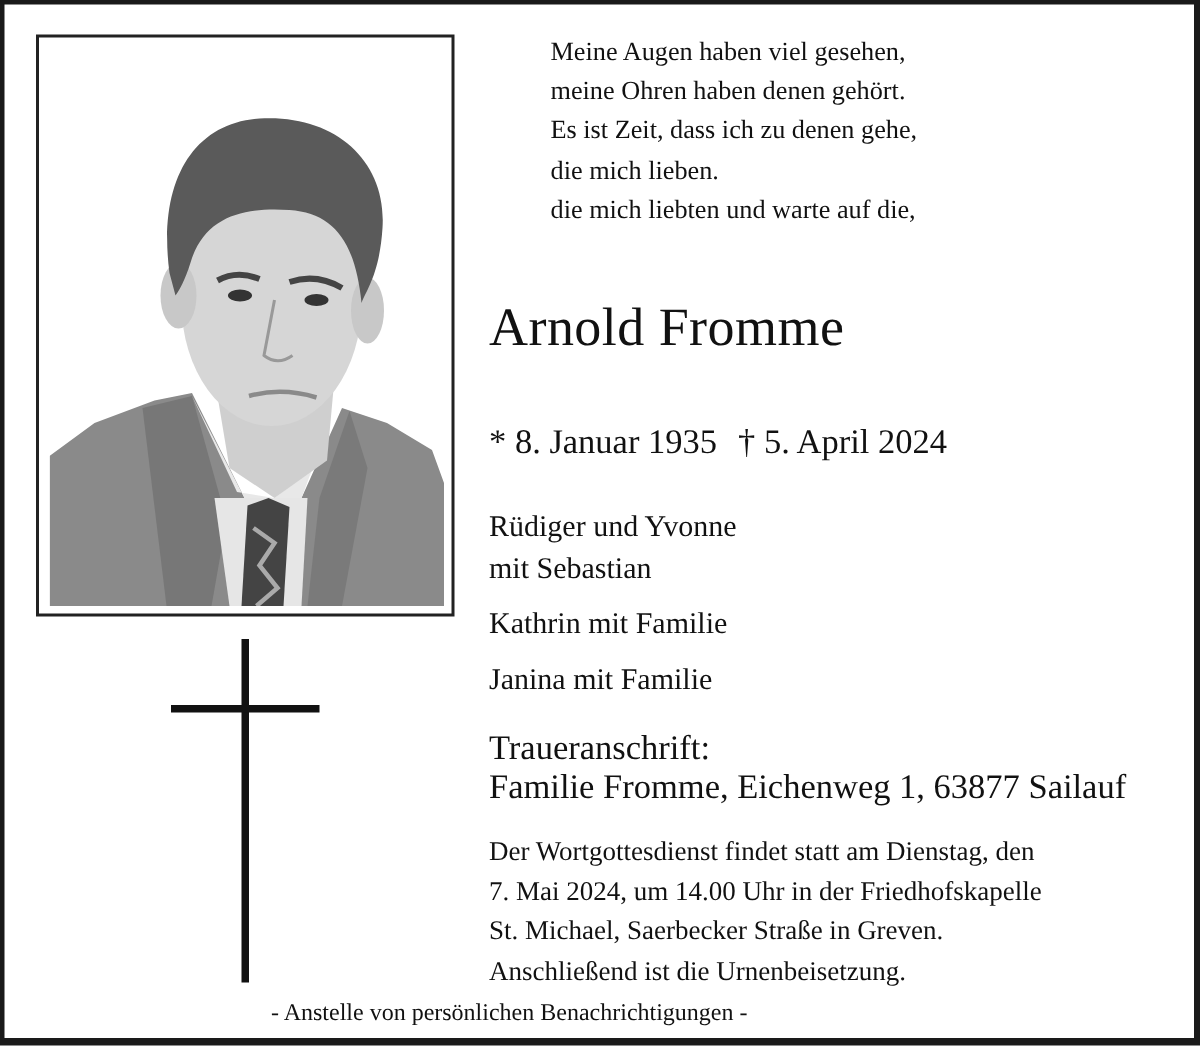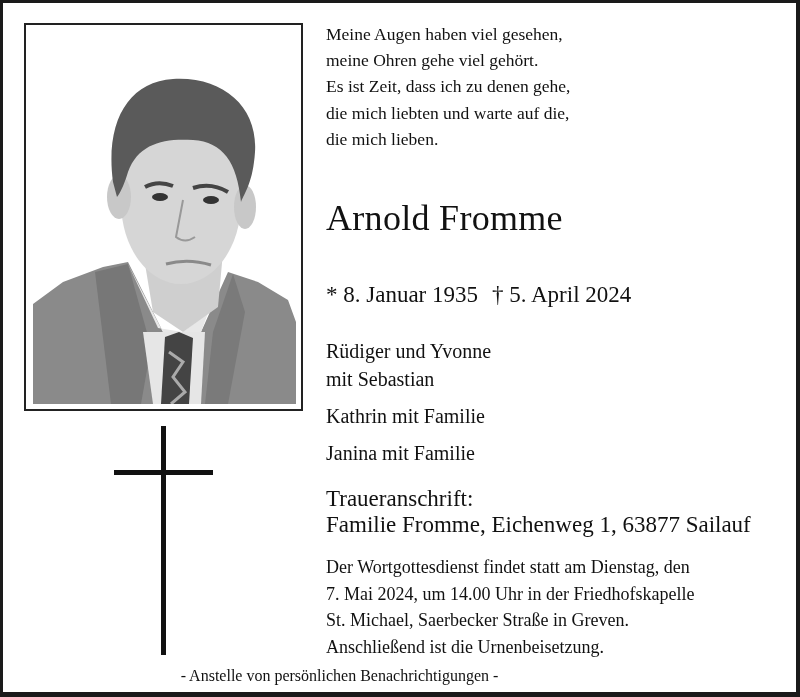--- a/index.html
+++ b/index.html
@@ -4,21 +4,21 @@
 <style>
   html, body { margin: 0; padding: 0; background: #ffffff; }
   body { width: 800px; height: 697px; position: relative; overflow: hidden; font-family: "Liberation Serif", "DejaVu Serif", serif; color: #111111; }
   .frame { position: absolute; left: 0; top: 0; width: 800px; height: 697px; box-sizing: border-box; border-top: 3px solid #1a1a1a; border-left: 3px solid #1a1a1a; border-right: 4px solid #1a1a1a; border-bottom: 5px solid #1a1a1a; }
   .photo-frame { position: absolute; left: 24px; top: 23px; width: 279px; height: 388px; box-sizing: border-box; border: 2px solid #222; background: #fff; }
   .photo { position: absolute; left: 7px; top: 7px; width: 263px; height: 372px; overflow: hidden; background: #ffffff; }
   .photo svg { width: 100%; height: 100%; display: block; }
   .cross-v { position: absolute; left: 161px; top: 426px; width: 5px; height: 229px; background: #111; }
   .cross-h { position: absolute; left: 114px; top: 470px; width: 99px; height: 5px; background: #111; }
   .text-col { position: absolute; left: 326px; }
-  .poem { top: 21px; font-size: 17.5px; line-height: 26.2px; }
+  .poem { top: 21px; font-size: 17.5px; line-height: 26.2px; margin-left: 41px; }
   .poem div { white-space: nowrap; }
   .name { top: 188px; font-size: 36px; line-height: 60px; white-space: nowrap; letter-spacing: 0.3px; }
   .dates { top: 284px; font-size: 23px; line-height: 22px; white-space: nowrap; }
   .dates .gap { display: inline-block; width: 14px; }
   .family { top: 337px; font-size: 20px; line-height: 28px; }
   .family .grp { margin-bottom: 9px; white-space: nowrap; }
   .address { top: 486px; font-size: 23px; line-height: 25.5px; white-space: nowrap; }
   .service { top: 554px; font-size: 18px; line-height: 26.5px; white-space: nowrap; }
   .footer { position: absolute; left: 0; width: 679px; top: 666px; text-align: center; font-size: 16px; line-height: 20px; white-space: nowrap; }
 </style>
@@ -63,24 +63,24 @@
       <path d="M133 232 Q155 226 178 233" stroke="#8a8a8a" stroke-width="3" fill="none"></path>
     </svg>
   </div>
 </div>
 
 <div class="cross-v"></div>
 <div class="cross-h"></div>
 
 <div class="text-col poem">
   <div>Meine Augen haben viel gesehen,</div>
-  <div>meine Ohren gehe viel gehört.</div>
+  <div>meine Ohren haben denen gehört.</div>
   <div>Es ist Zeit, dass ich zu denen gehe,</div>
+  <div>die mich lieben.</div>
   <div>die mich liebten und warte auf die,</div>
-  <div>die mich lieben.</div>
 </div>
 
 <div class="text-col name">Arnold Fromme</div>
 
 <div class="text-col dates">
   <span>* 8. Januar 1935</span><span class="gap"></span><span>† 5. April 2024</span>
 </div>
 
 <div class="text-col family">
   <div class="grp">

